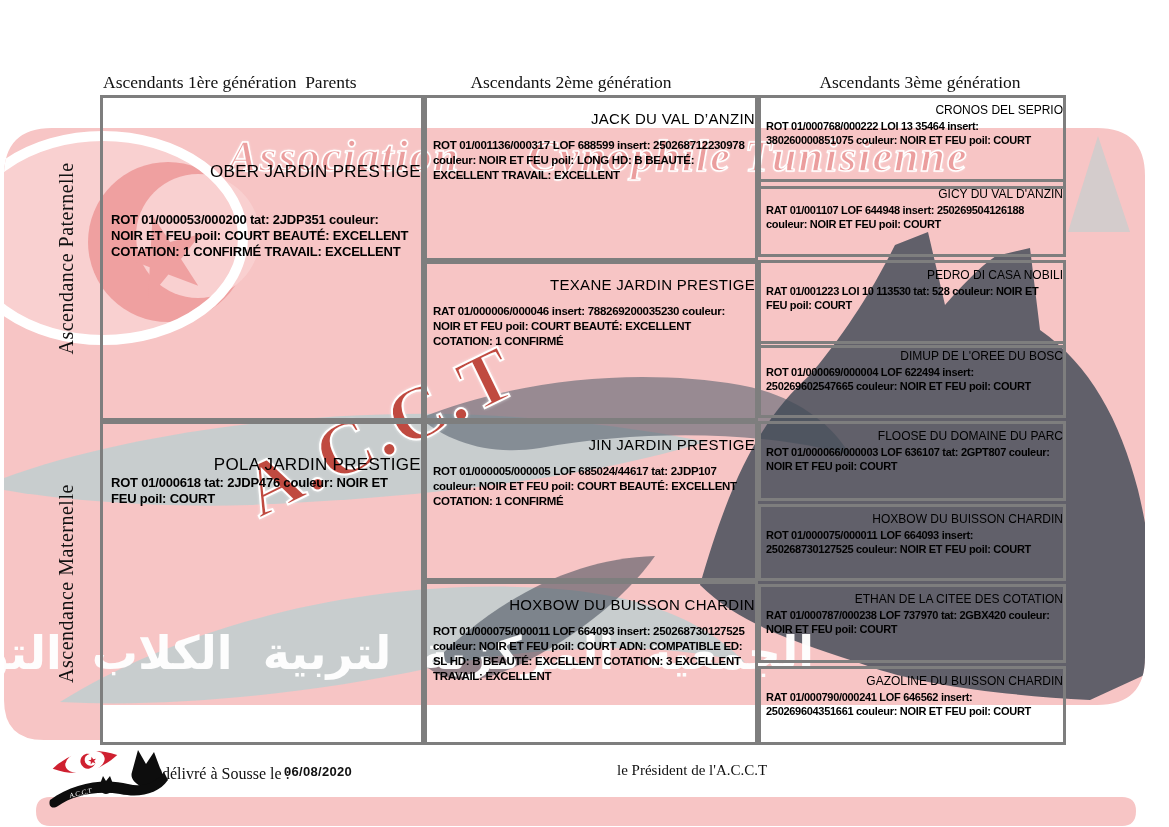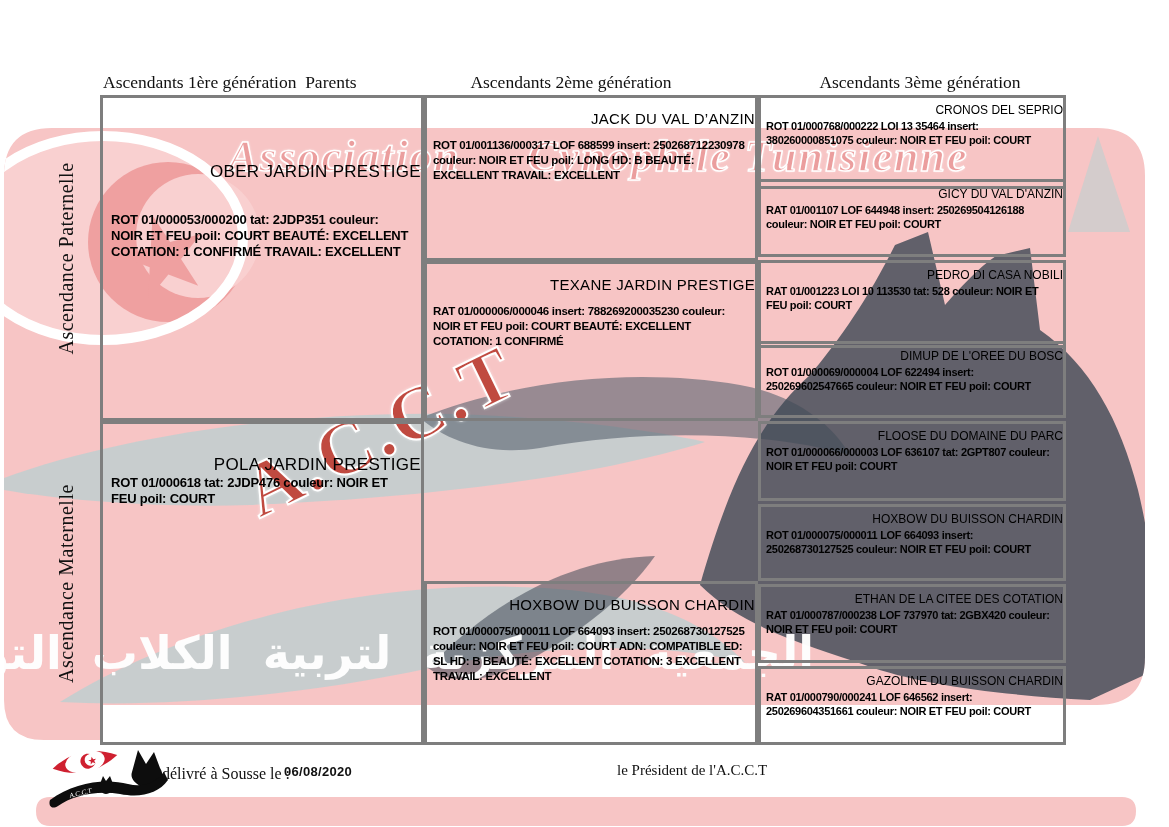--- a/index.html
+++ b/index.html
@@ -108,20 +108,24 @@
   </div>
 
   <div class="box g2" style="left:424px;top:95px;width:334px;height:166px">
     <div class="btitle">JACK DU VAL D’ANZIN</div>
     <div class="bbody">ROT 01/001136/000317 LOF 688599 insert: 250268712230978 couleur: NOIR ET FEU poil: LONG HD: B BEAUTÉ: EXCELLENT TRAVAIL: EXCELLENT</div>
   </div>
   <div class="box g2" style="left:424px;top:261px;width:334px;height:160px">
     <div class="btitle">TEXANE JARDIN PRESTIGE</div>
     <div class="bbody">RAT 01/000006/000046 insert: 788269200035230 couleur: NOIR ET FEU poil: COURT BEAUTÉ: EXCELLENT COTATION: 1 CONFIRMÉ</div>
   </div>
+  <div class="box g2" style="left:424px;top:421px;width:334px;height:160px">
+    <div class="btitle">JIN JARDIN PRESTIGE</div>
+    <div class="bbody">ROT 01/000005/000005 LOF 685024/44617 tat: 2JDP107 couleur: NOIR ET FEU poil: COURT BEAUTÉ: EXCELLENT COTATION: 1 CONFIRMÉ</div>
+  </div>
   <div class="box g2" style="left:424px;top:581px;width:334px;height:164px">
     <div class="btitle">HOXBOW DU BUISSON CHARDIN</div>
     <div class="bbody">ROT 01/000075/000011 LOF 664093 insert: 250268730127525 couleur: NOIR ET FEU poil: COURT ADN: COMPATIBLE ED: SL HD: B BEAUTÉ: EXCELLENT COTATION: 3 EXCELLENT TRAVAIL: EXCELLENT</div>
   </div>
 
   <div class="box g3" style="left:758px;top:95px;width:308px;height:94px">
     <div class="btitle">CRONOS DEL SEPRIO</div>
     <div class="bbody">ROT 01/000768/000222 LOI 13 35464 insert: 380260000851075 couleur: NOIR ET FEU poil: COURT</div>
   </div>
   <div class="box g3" style="left:758px;top:179px;width:308px;height:78px">

